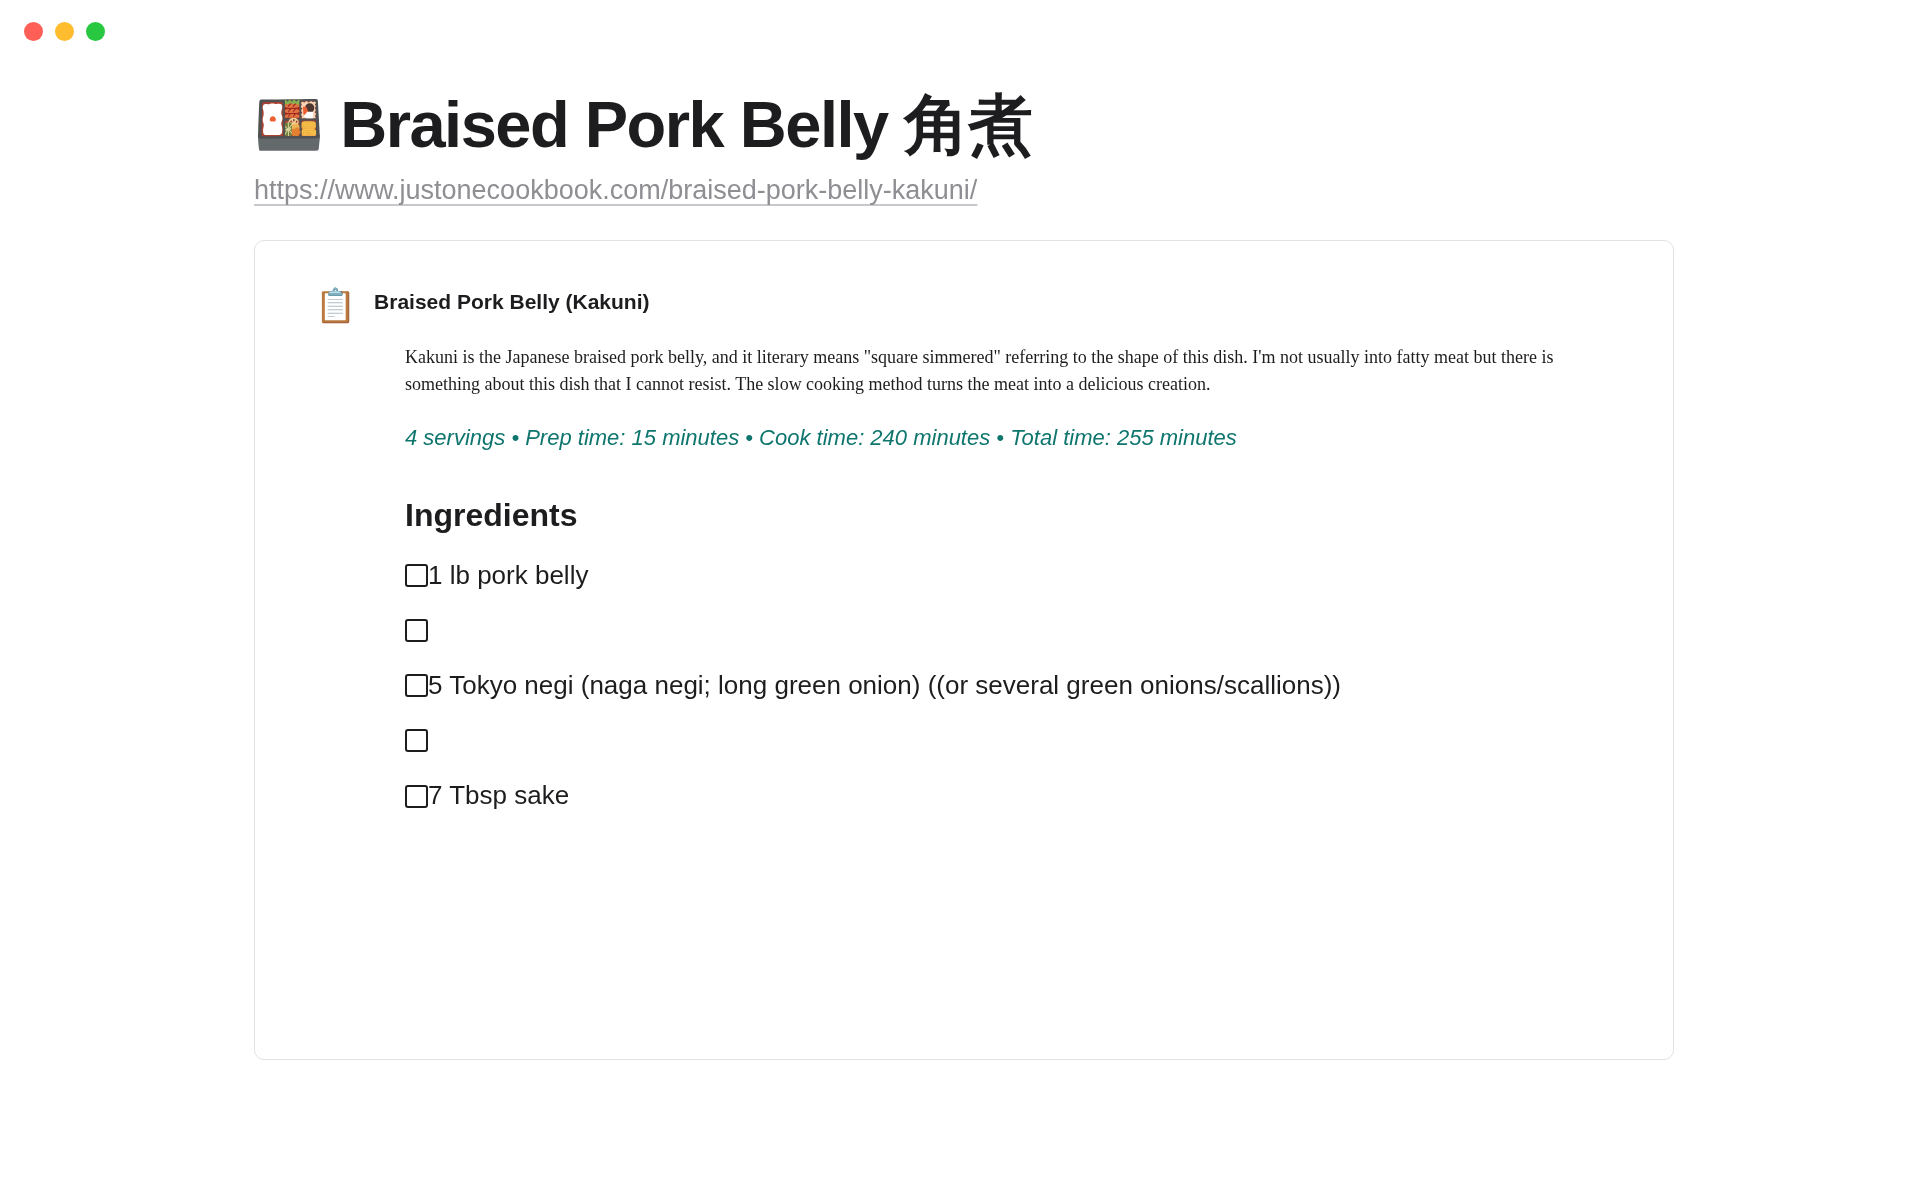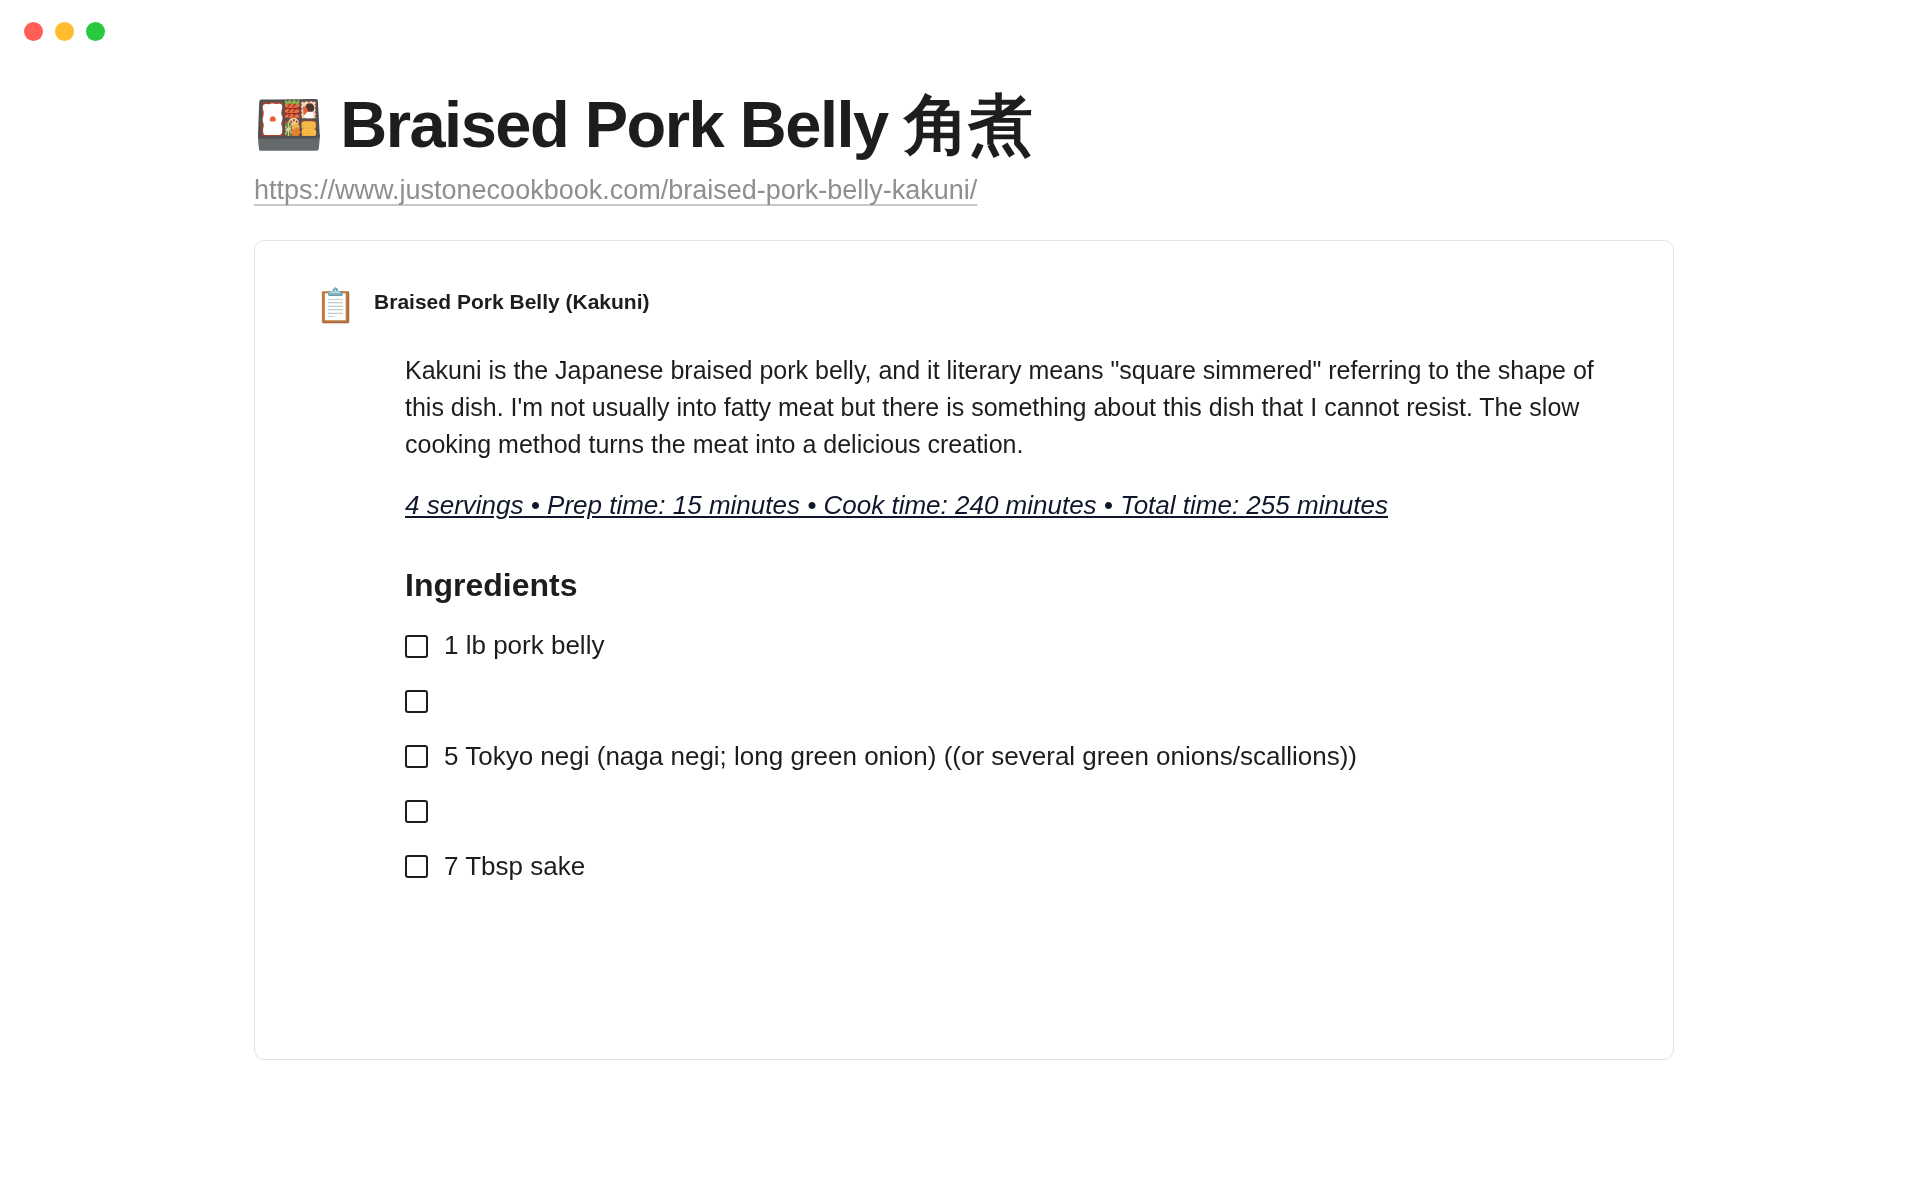--- a/index.html
+++ b/index.html
@@ -102,53 +102,53 @@
   }
   .card-title {
     font-size: 21px;
     font-weight: bold;
     color: #1d1d1f;
     line-height: 1.2;
     padding-top: 2px;
   }
 
   .card-desc {
-    margin-top: 30px;
+    margin-top: 22px;
     margin-left: 90px;
-    font-size: 25px;
+    font-size: 18px;
     line-height: 1.47;
     color: #1d1d1f;
     max-width: 1270px;
+    font-family: Liberation Serif, serif;
   }
 
   .card-meta {
     margin-top: 28px;
     margin-left: 90px;
-    font-size: 26px;
+    font-size: 22px;
     font-style: italic;
-    color: #0f172a;
-    text-decoration: underline;
+    color: #0f766e;
   }
 
   h2.section-title {
     margin: 46px 0 0 90px;
     font-size: 32px;
     font-weight: bold;
     color: #1d1d1f;
   }
 
   ul.ingredients {
     list-style: none;
     margin: 26px 0 0 90px;
     padding: 0;
   }
   ul.ingredients li {
     display: flex;
     align-items: center;
-    gap: 16px;
+    gap: 0;
     margin-bottom: 28px;
     font-size: 26px;
     color: #1d1d1f;
     line-height: 1.2;
   }
   .checkbox {
     width: 23px;
     height: 23px;
     border: 2.5px solid #1d1d1f;
     border-radius: 3px;

